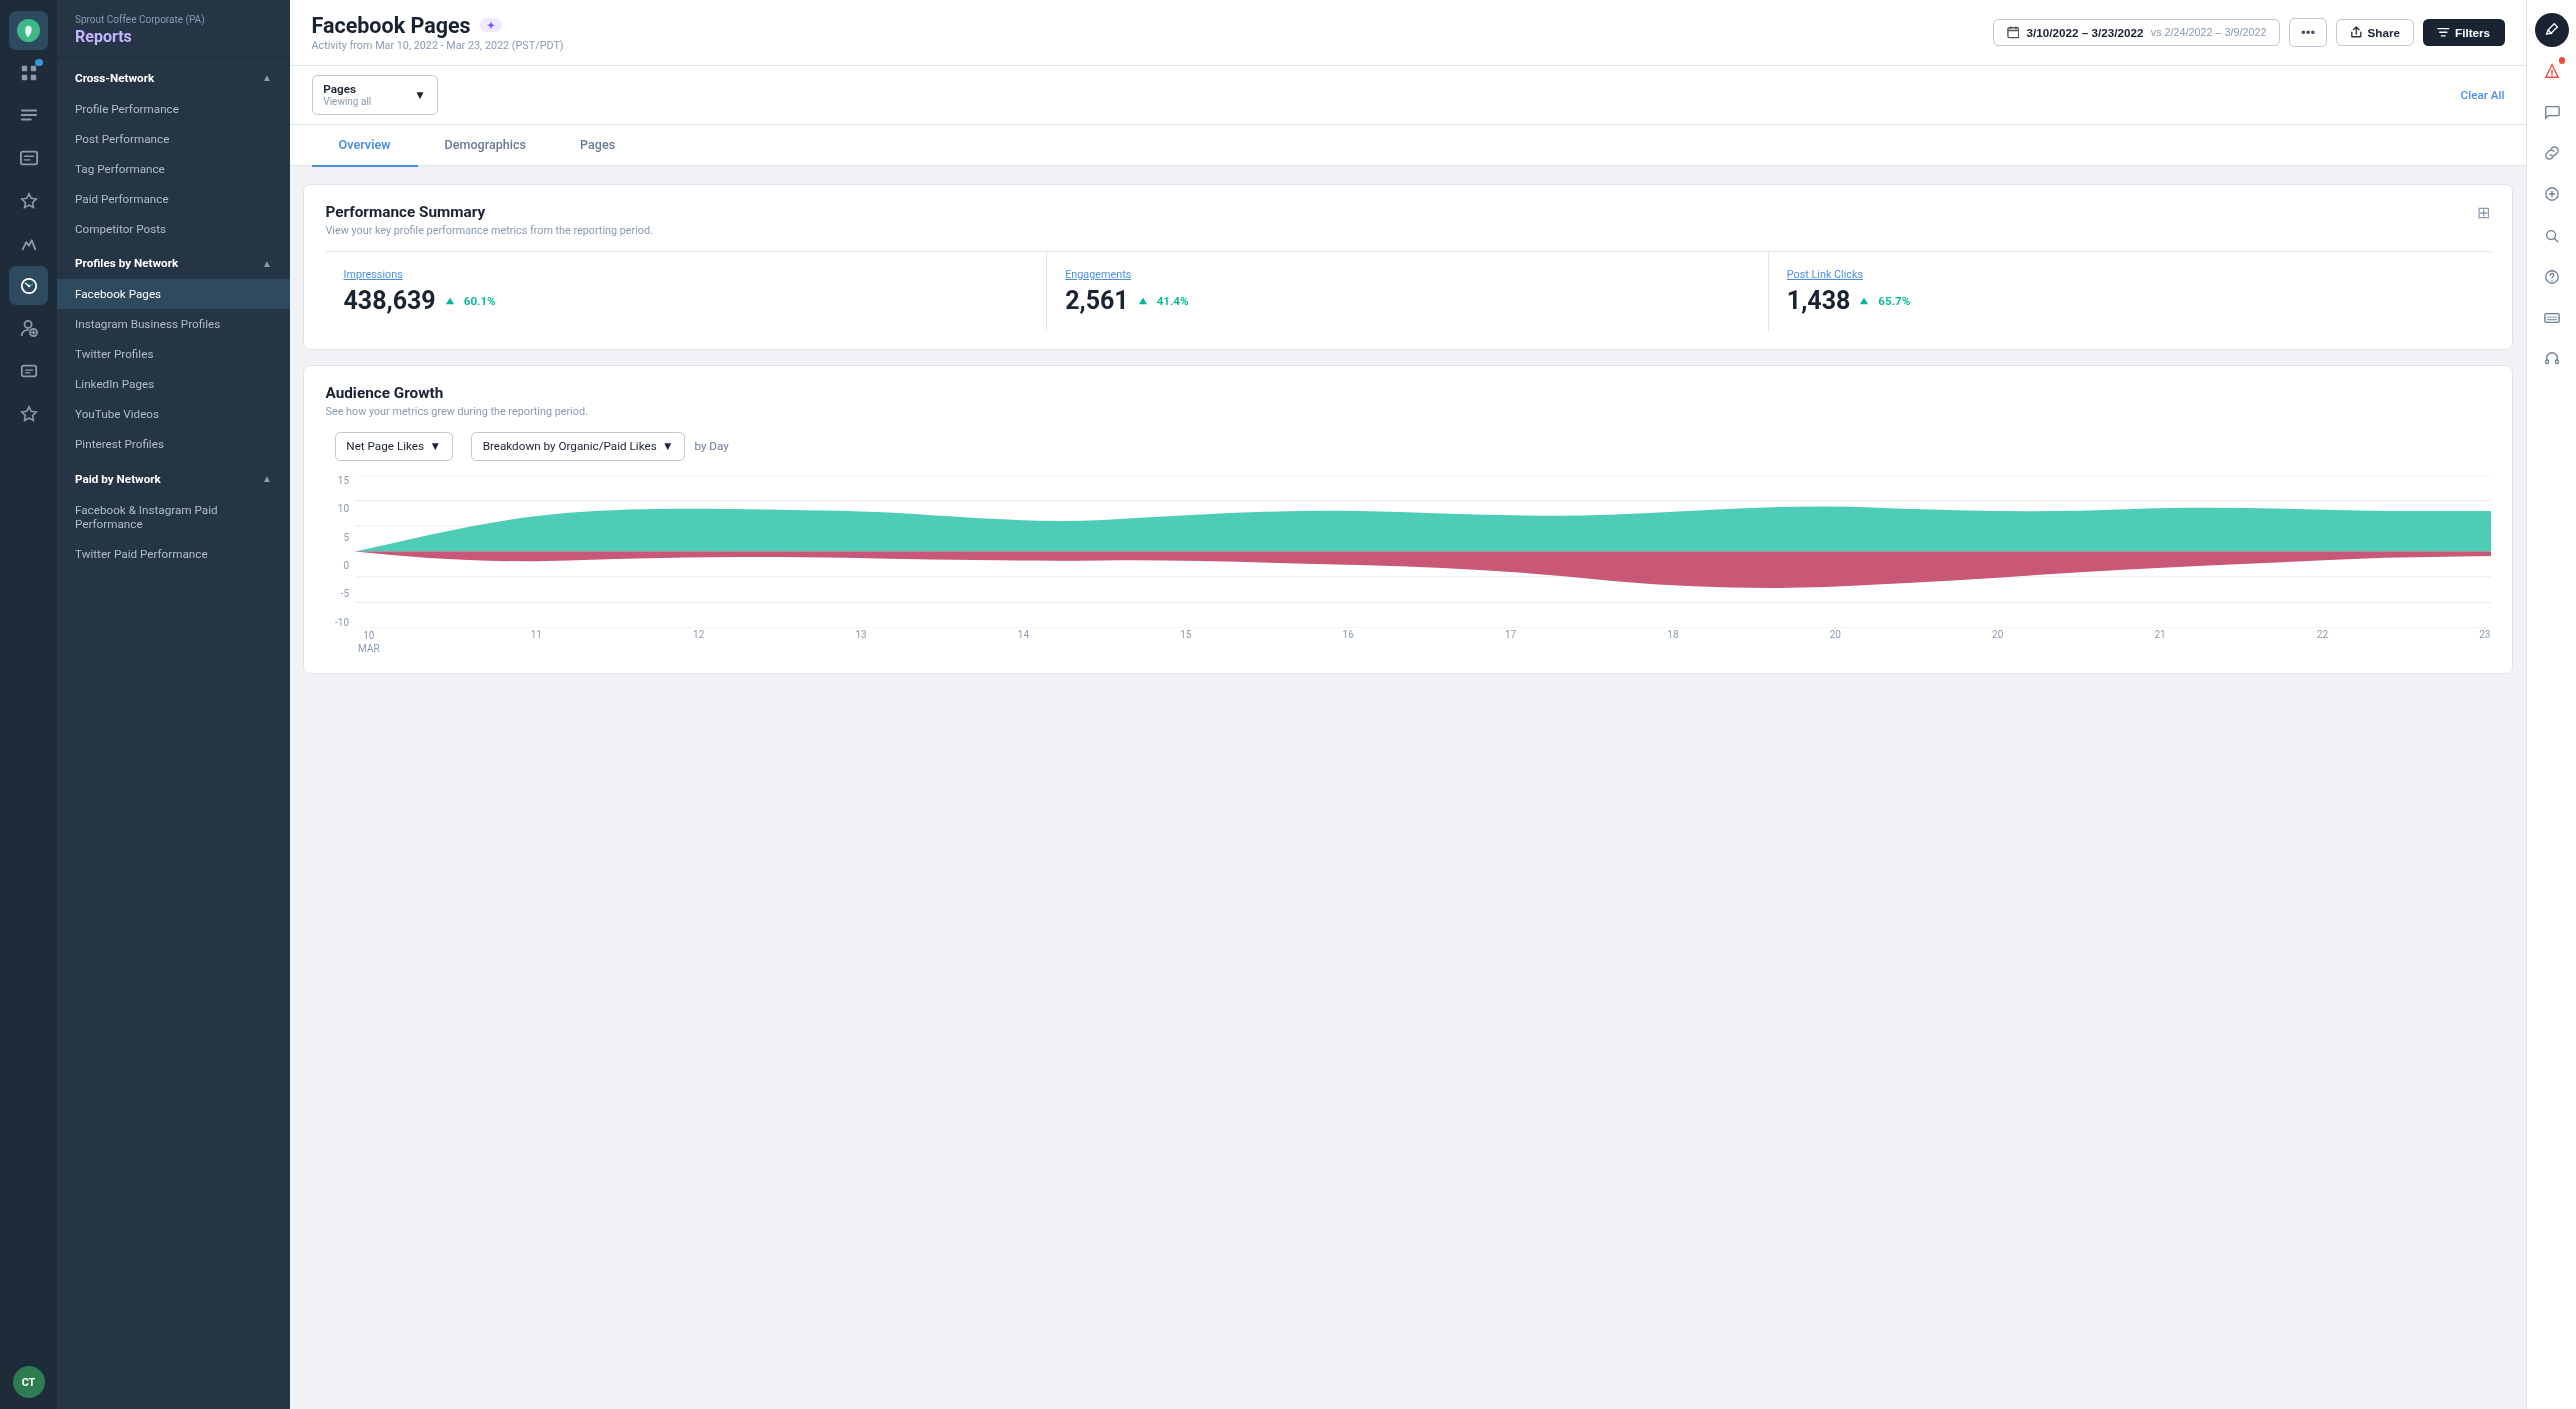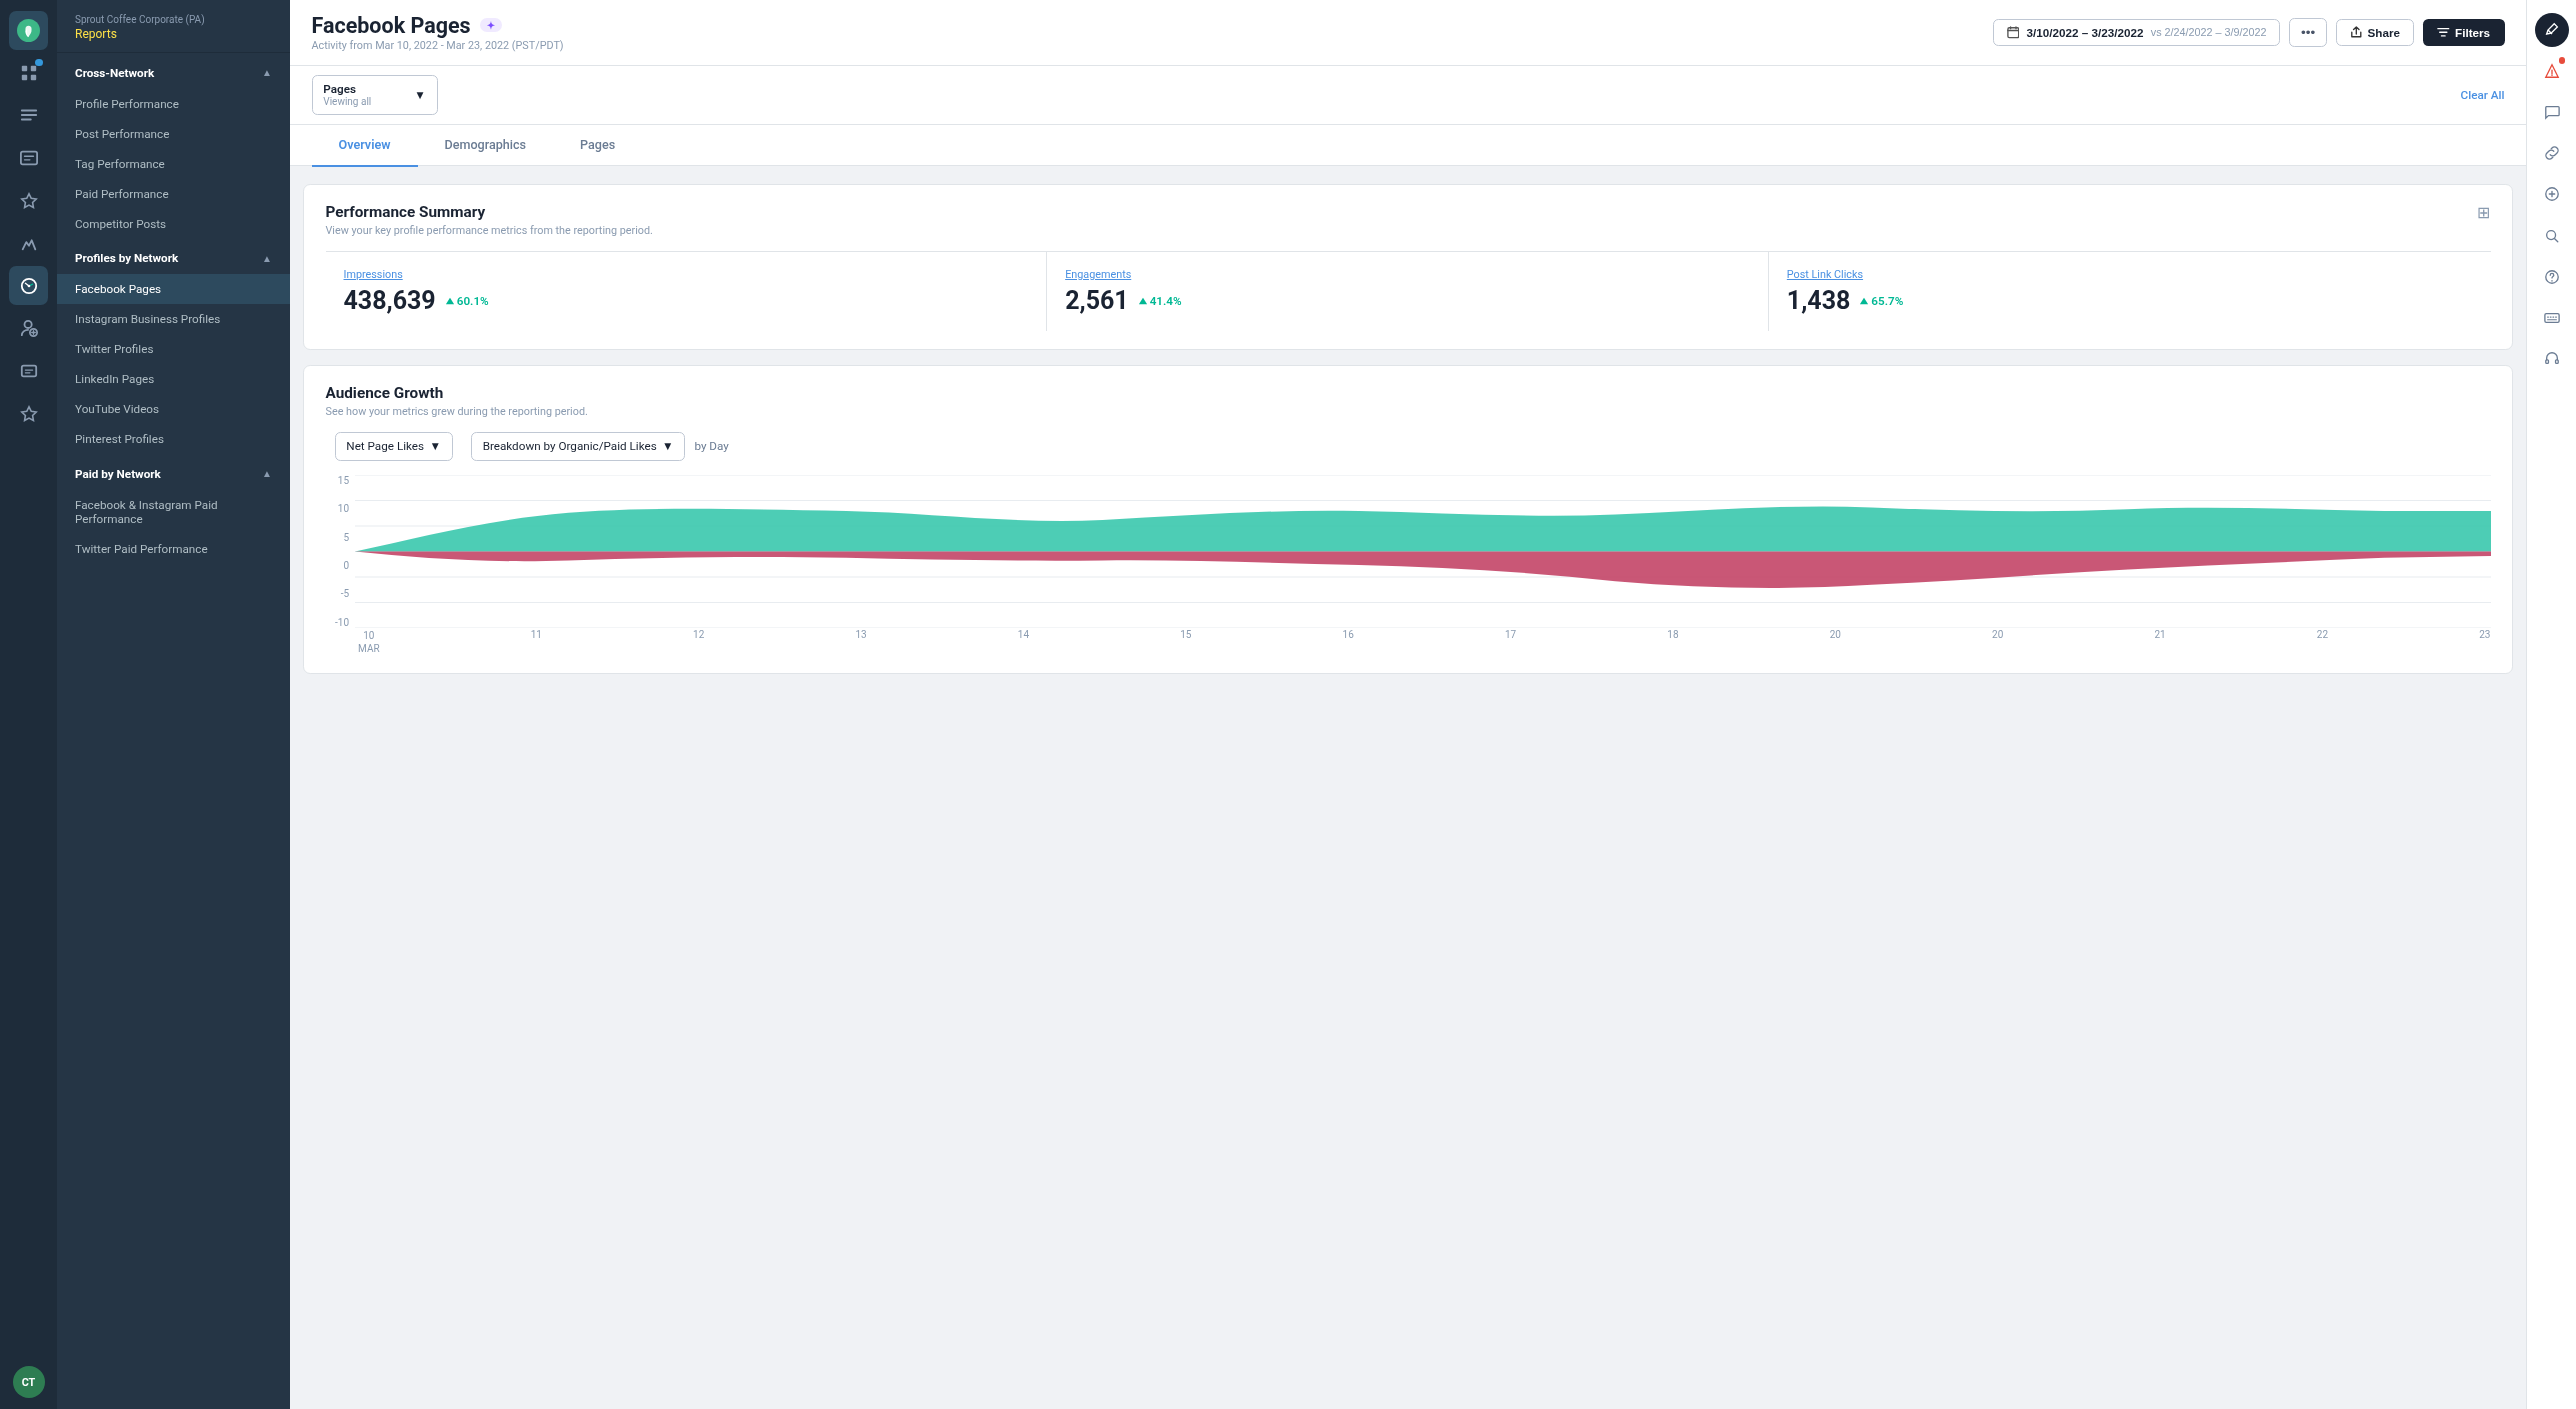--- a/index.html
+++ b/index.html
@@ -69,23 +69,23 @@
     .sidebar-header {
       padding: 14.4px 18px 10.8px;
       border-bottom: 0.9px solid #1e2c3a;
     }
     .sidebar-org {
       font-size: 10px;
       color: #8a9bb0;
       margin-bottom: 1.8px;
     }
     .sidebar-title {
-      font-size: 12px;
-      font-weight: 400;
-      color: #fde047;
+      font-size: 16px;
+      font-weight: 700;
+      color: #c4b5fd;
     }
     .sidebar-section {
       padding: 0;
     }
     .sidebar-section-header {
       display: flex;
       align-items: center;
       justify-content: space-between;
       padding: 12.6px 18px 9px;
       font-size: 11.7px;
@@ -317,21 +317,21 @@
       gap: 9px;
     }
     .metric-value {
       font-size: 25px;
       font-weight: 700;
       color: #1a2332;
     }
     .metric-change {
       display: flex;
       align-items: center;
-      gap: 2px;
+      gap: 9px;
       font-size: 11.7px;
       font-weight: 600;
       color: #00b894;
     }
 
     
     .growth-card {
       background: #fff;
       border-radius: 7.2px;
       padding: 18px 21.5px;

